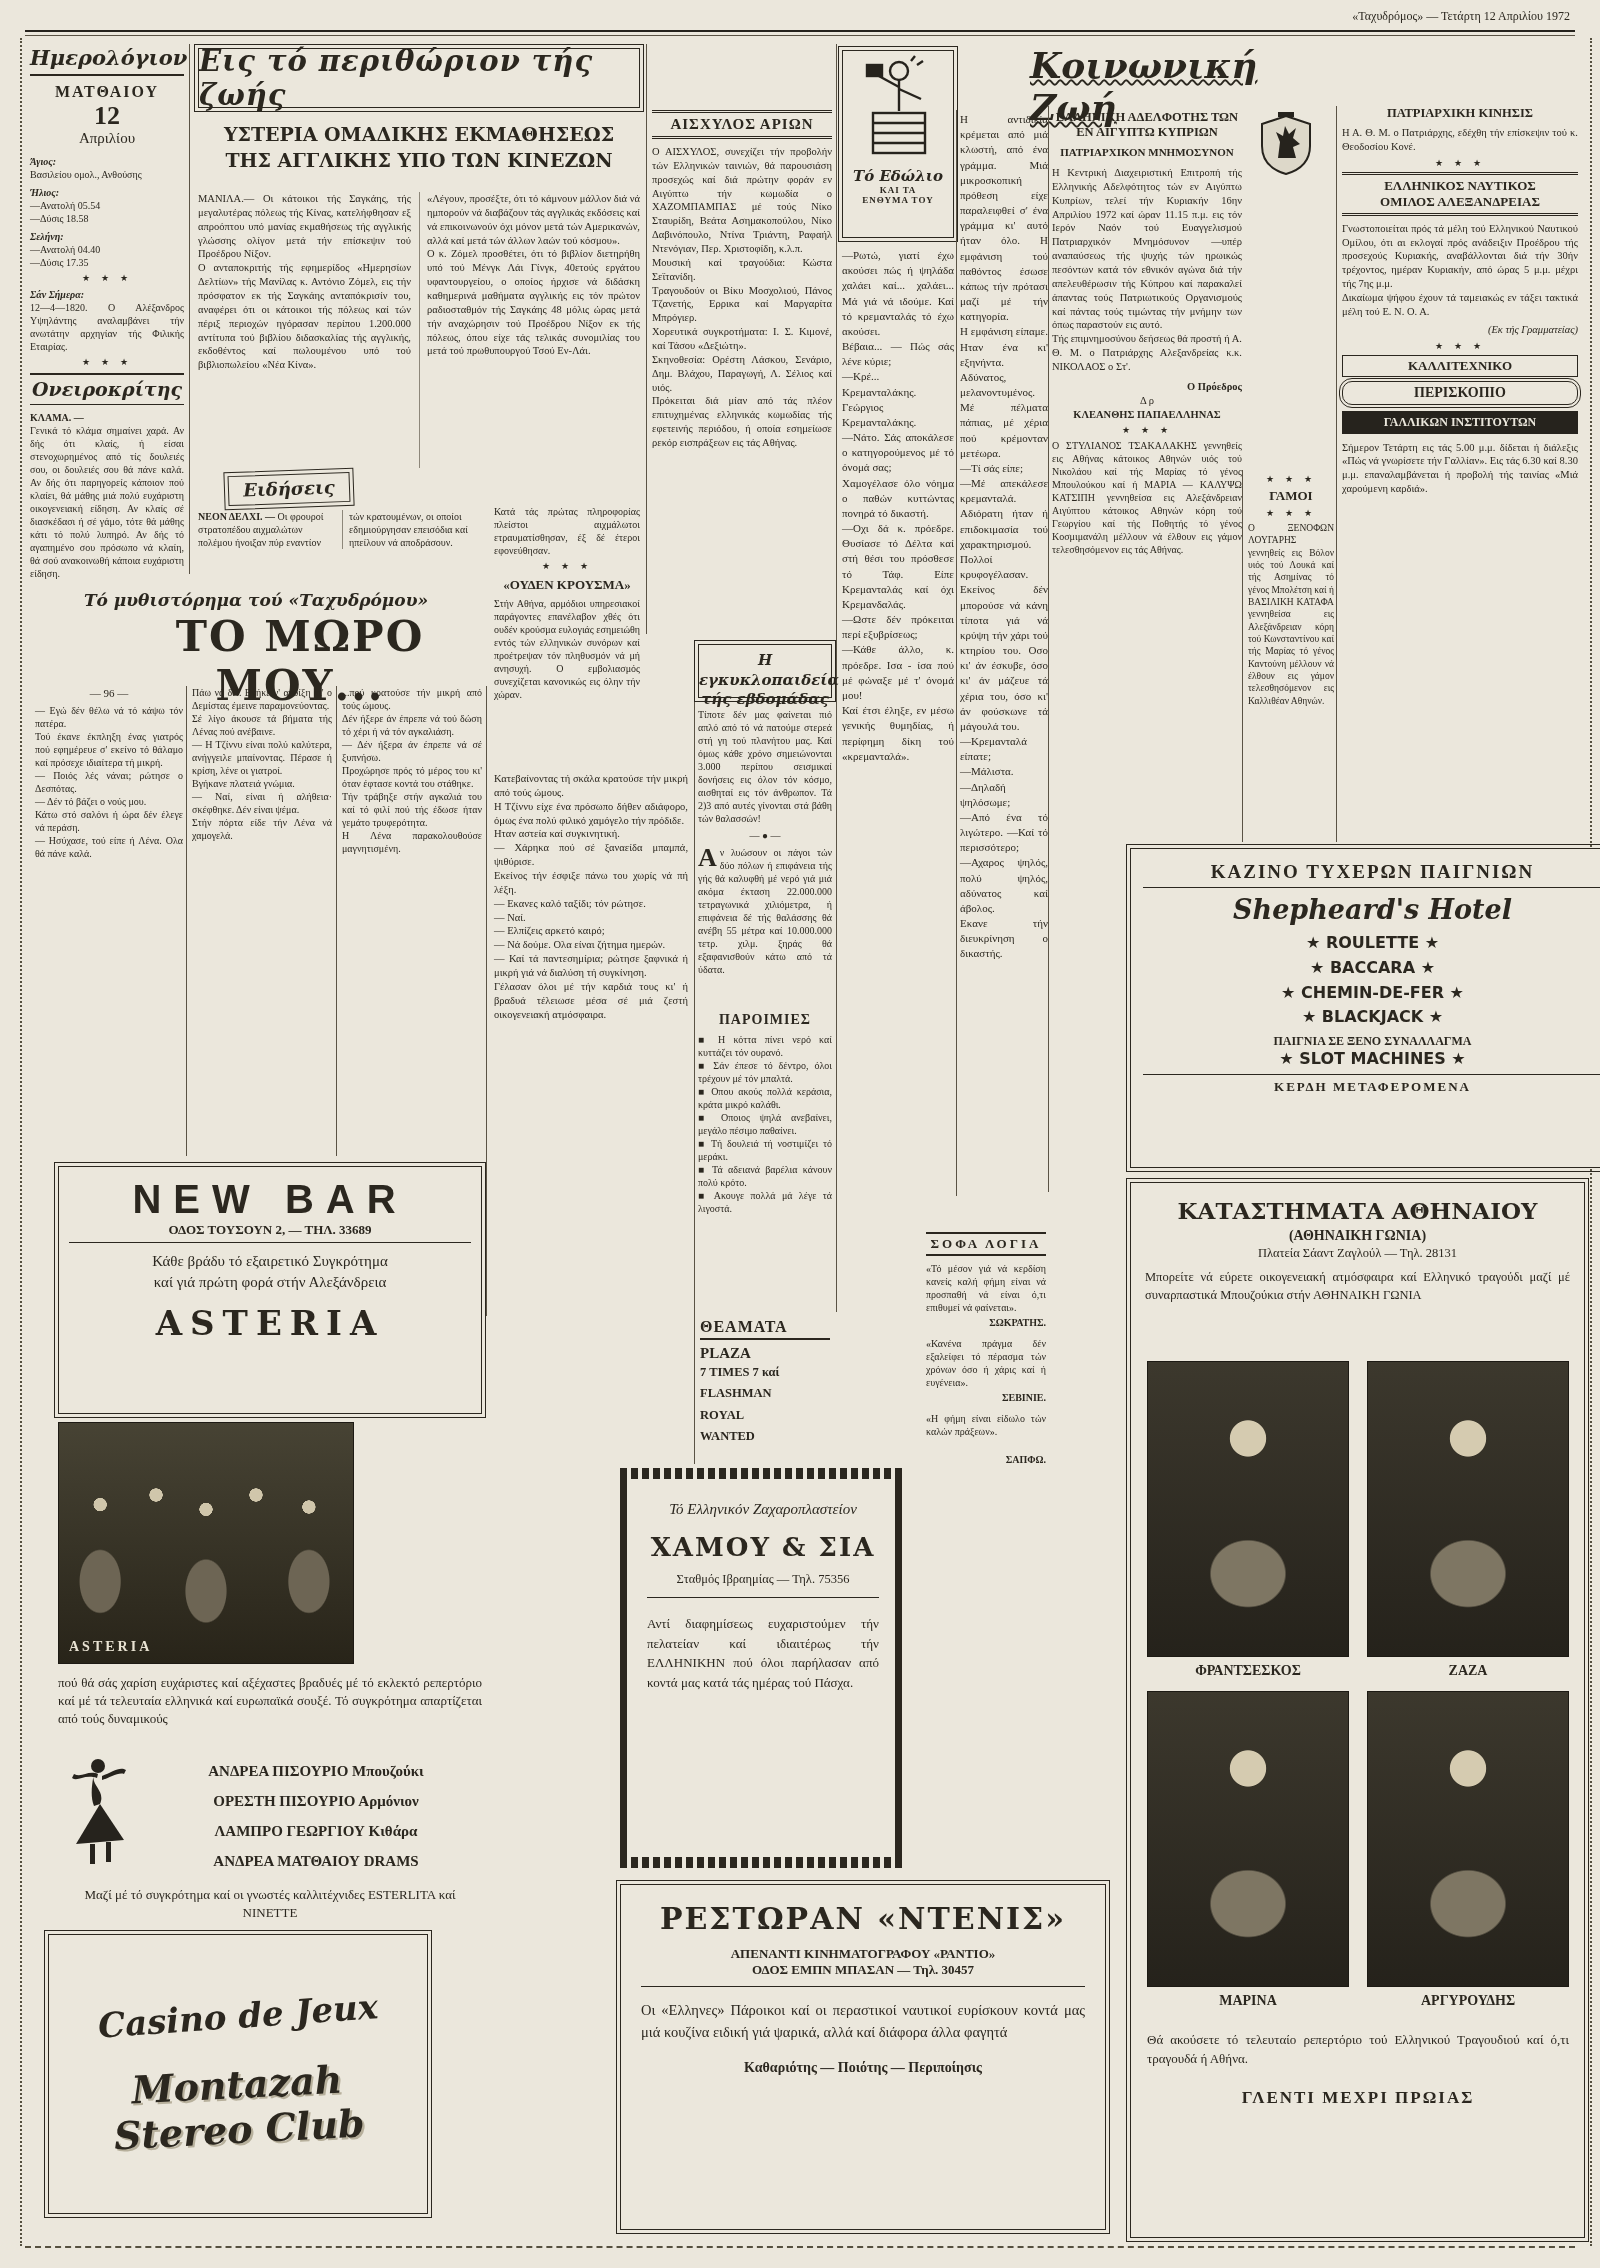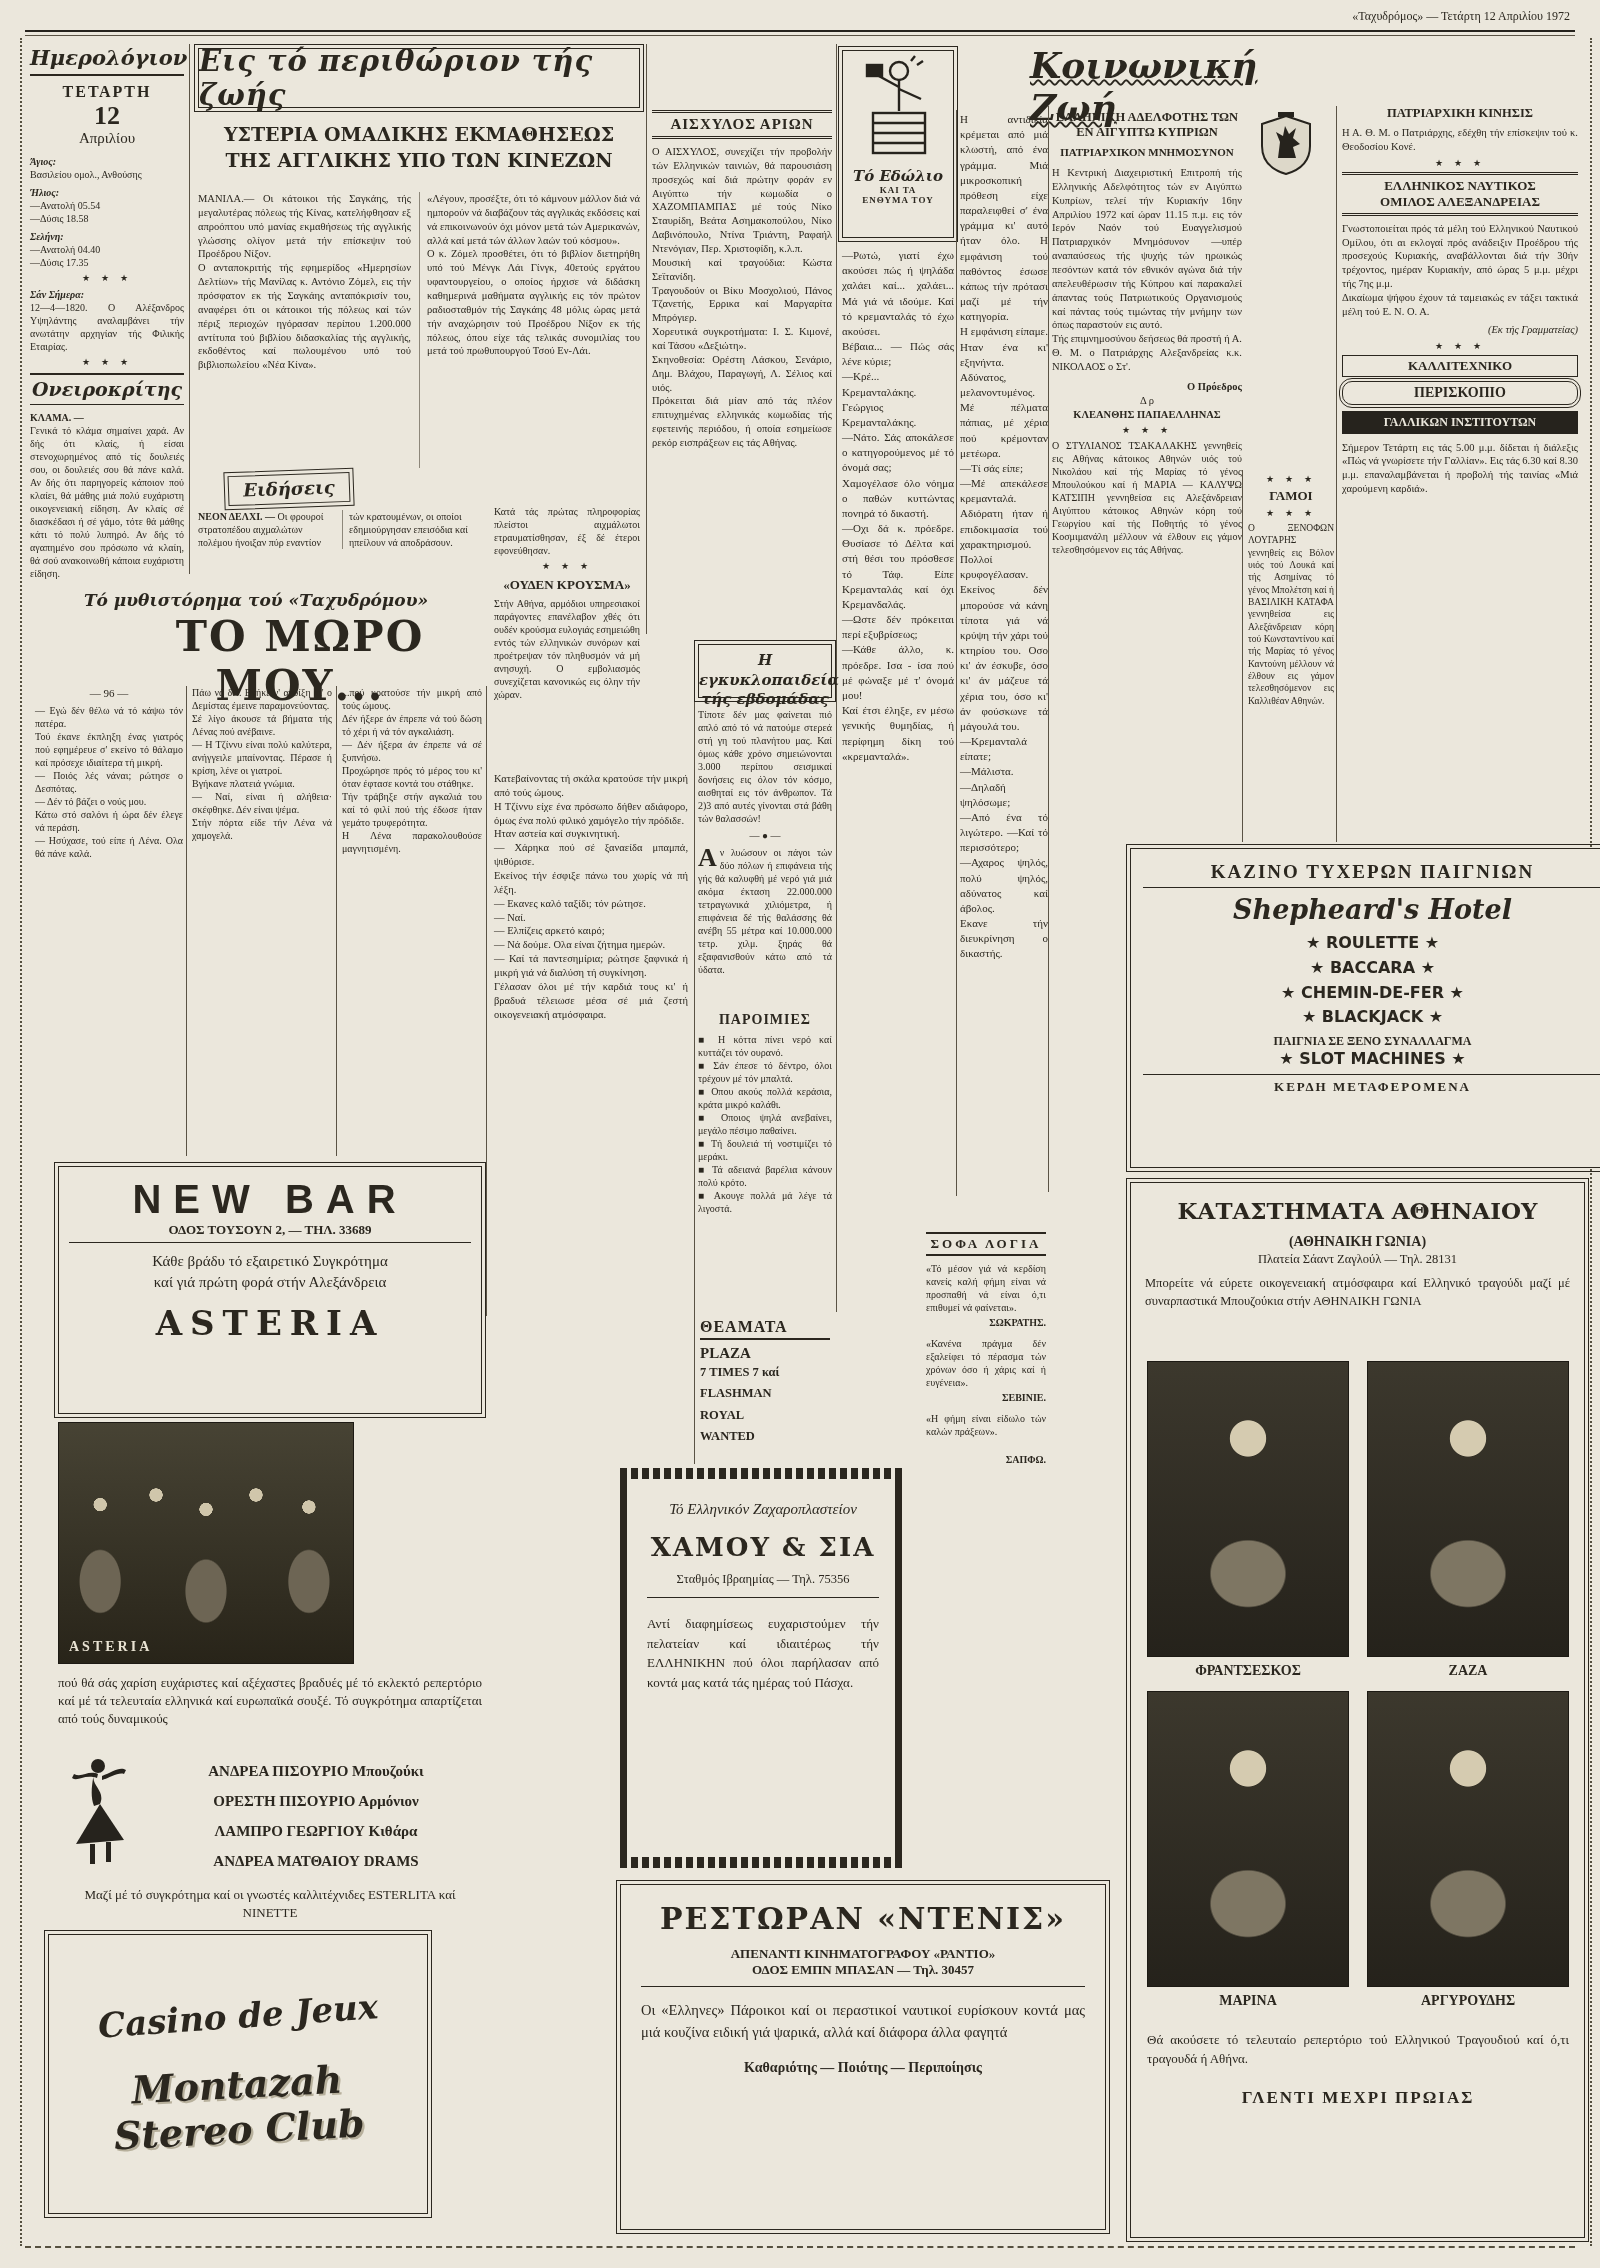--- a/index.html
+++ b/index.html
@@ -60,21 +60,21 @@
     <div class="r fs12">«Ταχυδρόμος» — Τετάρτη 12 Απριλίου 1972</div>
   </div>
   <div class="abs rule-h" style="left:25px;top:30px;width:1550px"></div>
   <div class="abs rule-h" style="left:25px;top:35px;width:1550px;height:1px;background:#5a5345"></div>
   <div class="abs" style="left:20px;top:38px;height:2208px;border-left:2px dotted #55503f"></div>
   <div class="abs" style="left:1590px;top:38px;height:2208px;border-left:2px dotted #55503f"></div>
   <div class="abs" style="left:25px;top:2246px;width:1550px;border-top:2px dashed #55503f"></div>
 
   <section class="abs" id="calendar">
     <div class="title script">Ημερολόγιον</div>
-    <div class="c b day">ΤΕΤΑΡΤΗ</div>
+    <div class="c b day">ΜΑΤΘΑΙΟΥ</div>
     <div class="c b num">12</div>
     <div class="c mon">Απριλίου</div>
     <div class="b i">Άγιος:</div>
     <div>Βασιλείου ομολ., Ανθούσης</div>
     <div class="b i" style="margin-top:5px">Ήλιος:</div>
     <div>—Ανατολή 05.54</div>
     <div>—Δύσις 18.58</div>
     <div class="b i" style="margin-top:5px">Σελήνη:</div>
     <div>—Ανατολή 04.40</div>
     <div>—Δύσις 17.35</div>
@@ -349,21 +349,21 @@
 ★ BACCARA ★
 ★ CHEMIN-DE-FER ★
 ★ BLACKJACK ★</div>
     <div class="b c" style="font-size:12px;margin-top:4px">ΠΑΙΓΝΙΑ ΣΕ ΞΕΝΟ ΣΥΝΑΛΛΑΓΜΑ</div>
     <div class="b c" style="font-size:16px;font-family:'DejaVu Sans',sans-serif">★ SLOT MACHINES ★</div>
     <div class="b c" style="font-size:13px;letter-spacing:2px;border-top:1px solid #2b271f;margin-top:6px;padding-top:4px">ΚΕΡΔΗ ΜΕΤΑΦΕΡΟΜΕΝΑ</div>
   </section>
 
   <section class="abs frame" style="left:1130px;top:1182px;width:455px;height:1056px;padding:14px">
     <div class="b c headline" style="font-size:23px">ΚΑΤΑΣΤΗΜΑΤΑ ΑΘΗΝΑΙΟΥ</div>
-    <div class="b c" style="font-size:14px;margin-top:10px">(ΑΘΗΝΑΙΚΗ ΓΩΝΙΑ)</div>
+    <div class="b c" style="font-size:14px;margin-top:4px">(ΑΘΗΝΑΙΚΗ ΓΩΝΙΑ)</div>
     <div class="c" style="font-size:12.5px;margin:2px 0 8px">Πλατεία Σάαντ Ζαγλούλ — Τηλ. 28131</div>
     <div class="just" style="font-size:12.5px;line-height:1.4">Μπορείτε νά εύρετε οικογενειακή ατμόσφαιρα καί Ελληνικό τραγούδι μαζί μέ συναρπαστικά Μπουζούκια στήν ΑΘΗΝΑΙΚΗ ΓΩΝΙΑ</div>
     <div class="abs perf" style="left:16px;top:178px;width:202px;height:296px"></div>
     <div class="abs perf" style="left:236px;top:178px;width:202px;height:296px"></div>
     <div class="abs b c" style="left:16px;top:480px;width:202px;font-size:14px">ΦΡΑΝΤΣΕΣΚΟΣ</div>
     <div class="abs b c" style="left:236px;top:480px;width:202px;font-size:14px">ΖΑΖΑ</div>
     <div class="abs perf" style="left:16px;top:508px;width:202px;height:296px"></div>
     <div class="abs perf" style="left:236px;top:508px;width:202px;height:296px"></div>
     <div class="abs b c" style="left:16px;top:810px;width:202px;font-size:14px">ΜΑΡΙΝΑ</div>
     <div class="abs b c" style="left:236px;top:810px;width:202px;font-size:14px">ΑΡΓΥΡΟΥΔΗΣ</div>

